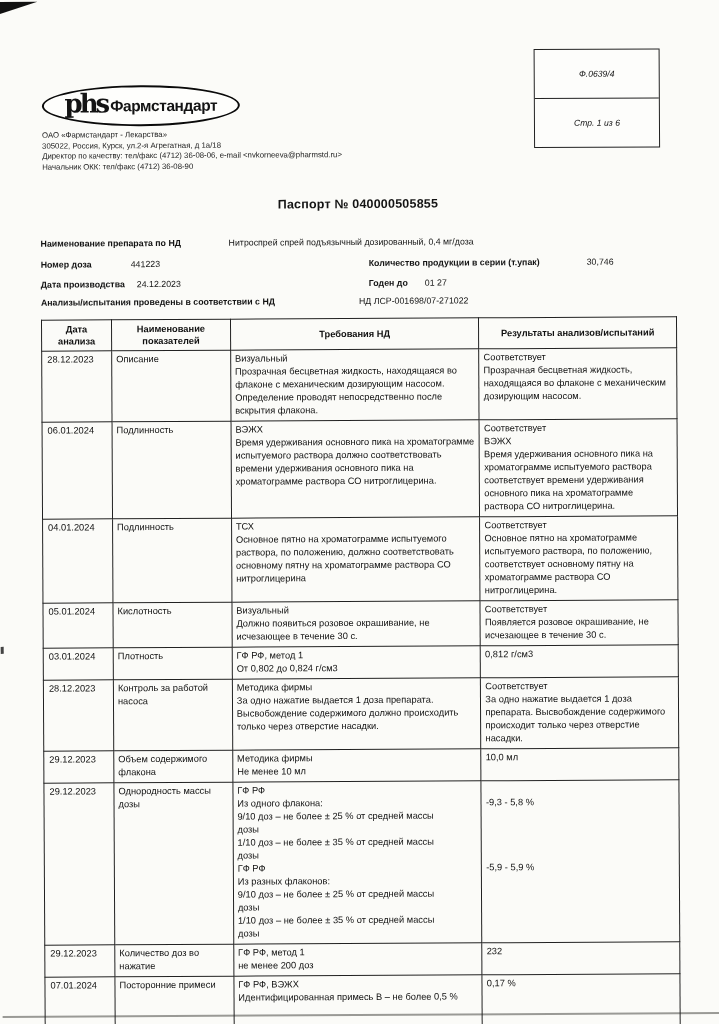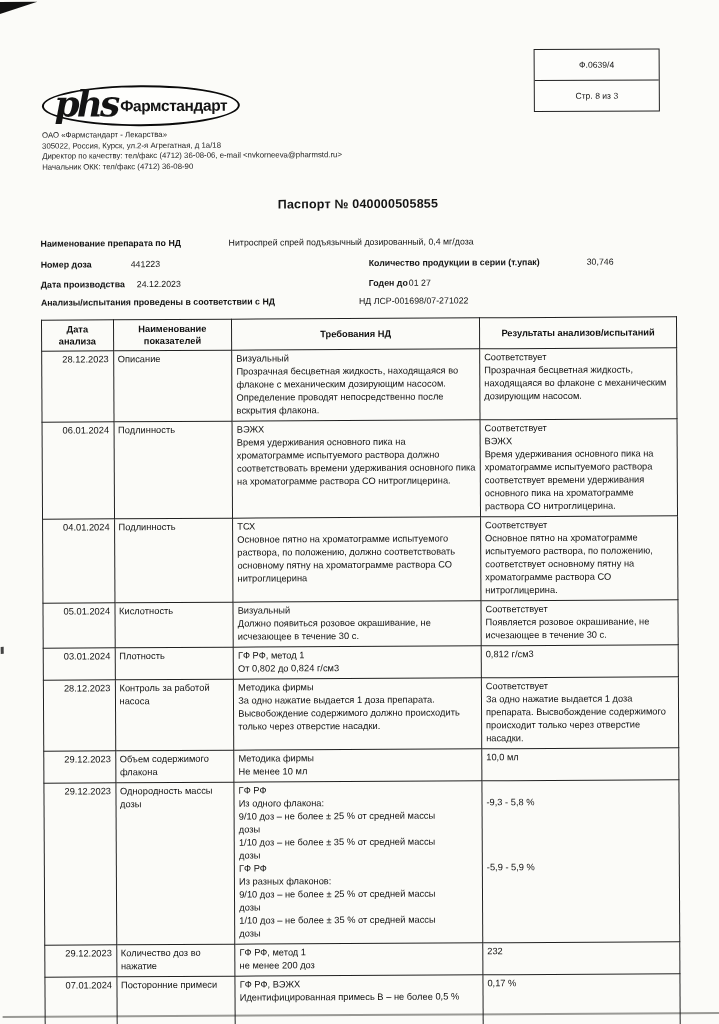--- a/index.html
+++ b/index.html
@@ -13,29 +13,29 @@
   .doc { position:absolute; inset:0; transform:rotate(-0.3deg); }
 
   
   .corner-mark { position:absolute; top:0; left:0; width:0; height:0;
     border-top:13px solid #111; border-right:40px solid transparent; }
   .edge-mark { position:absolute; left:0; top:645px; width:3px; height:7px; background:#444; }
   .bottom-line { position:absolute; left:0; top:1014px; width:719px; height:2px; background:#9a9a96; }
 
   
   .form-box { position:absolute; top:50px; left:536px; width:126px; border:1px solid #222; background:#fdfdfb; font-size:8.6px; line-height:12px; }
-  .form-box .cell { padding:9px 4px; text-align:center; }
+  .form-box .cell { padding:18px 4px; text-align:center;font-style:italic; }
   .form-box .cell + .cell { border-top:1px solid #222; }
 
   
   .logo { position:absolute; top:84px; left:44px; width:198px; height:41px;
     border:2.5px solid #0a0a0a; border-radius:50%;
     display:flex; align-items:center; justify-content:center; gap:3px; background:#fefefc; }
-  .logo-phs { font-family:"DejaVu Serif", serif; font-style:italic; font-weight:bold;
-    font-size:36px; line-height:1; letter-spacing:-3px; margin-top:-5px; }
+  .logo-phs { font-family:"DejaVu Serif", serif; font-weight:bold;
+    font-size:26px; line-height:1; letter-spacing:-3px; margin-top:-5px; }
   .logo-word { font-weight:bold; font-size:15.5px; letter-spacing:-0.4px; }
 
   
   .company-info { position:absolute; top:129px; left:44px; font-size:7.8px; line-height:10.5px; color:#1c1c1c; }
 
   
   .title { position:absolute; top:197px; left:0; width:100%; text-align:center;
     font-size:12.5px; font-weight:bold; letter-spacing:0.2px; }
 
   
@@ -43,36 +43,36 @@
   .frow { position:relative; }
   .frow .lbl { font-weight:bold; }
   .frow .abs { position:absolute; top:0; white-space:nowrap; }
 
   
   .table-wrap { position:absolute; top:318px; left:42px; width:636px; }
   table { border-collapse:collapse; width:100%; font-size:9.3px; line-height:13px; color:#101010; }
   th, td { border:1px solid #222; vertical-align:top; padding:2px 4px 3px 4px; }
   th { font-weight:bold; text-align:center; vertical-align:middle; white-space:pre-line; line-height:12px; padding:3px 2px; }
   td { white-space:pre-line; }
-  td.c-date { padding-left:20px; }
+  td.c-date { padding-left:5px; }
   tbody tr:last-child td { height:80px; }
 </style>
 </head>
 <body>
 
 <div class="page">
   <div class="doc">
 
     <div class="corner-mark"></div>
     <div class="edge-mark"></div>
     <div class="bottom-line"></div>
 
     <div class="form-box">
       <div class="cell">Ф.0639/4</div>
-      <div class="cell">Стр. 8 из 3</div>
+      <div class="cell">Стр. 1 из 6</div>
     </div>
 
     <div class="logo">
       <span class="logo-phs">phs</span>
       <span class="logo-word">Фармстандарт</span>
     </div>
 
     <div class="company-info">
       <div>ОАО «Фармстандарт - Лекарства»</div>
       <div>305022, Россия, Курск, ул.2-я Агрегатная, д 1а/18</div>
@@ -90,21 +90,21 @@
       <div class="frow" style="height:20px">
         <span class="lbl">Номер доза</span>
         <span class="abs" style="left:90px">441223</span>
         <span class="abs lbl" style="left:328px">Количество продукции в серии (т.упак)</span>
         <span class="abs" style="left:546px">30,746</span>
       </div>
       <div class="frow" style="height:18px">
         <span class="lbl">Дата производства</span>
         <span class="abs" style="left:96px">24.12.2023</span>
         <span class="abs lbl" style="left:328px">Годен до</span>
-        <span class="abs" style="left:368px">01 27</span>
+        <span class="abs" style="left:384px">01 27</span>
       </div>
       <div class="frow" style="height:16px">
         <span class="lbl">Анализы/испытания проведены в соответствии с НД</span>
         <span class="abs" style="left:318px">НД ЛСР-001698/07-271022</span>
       </div>
     </div>
 
     <div class="table-wrap">
       <table>
         <colgroup>

